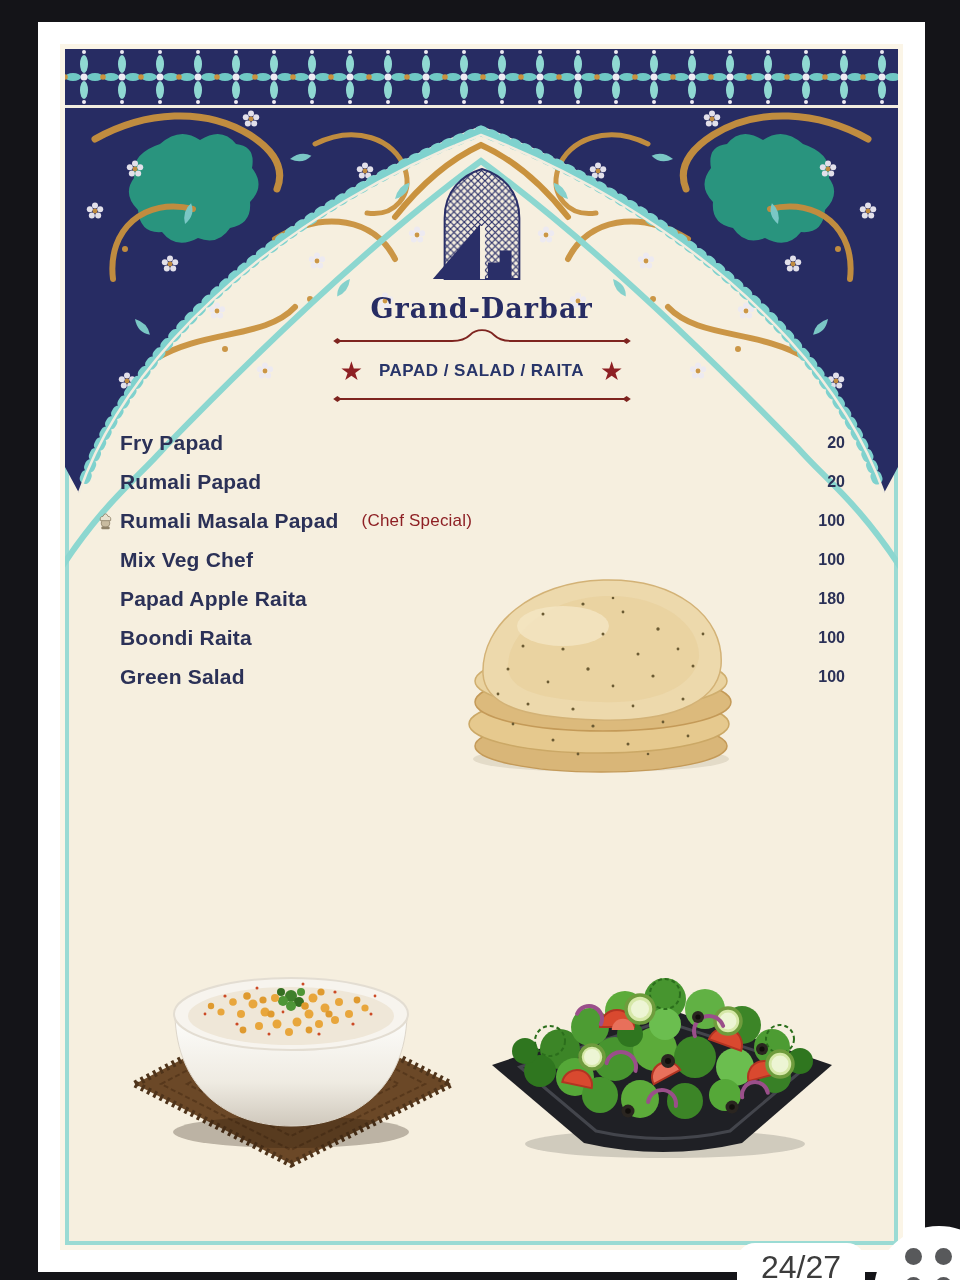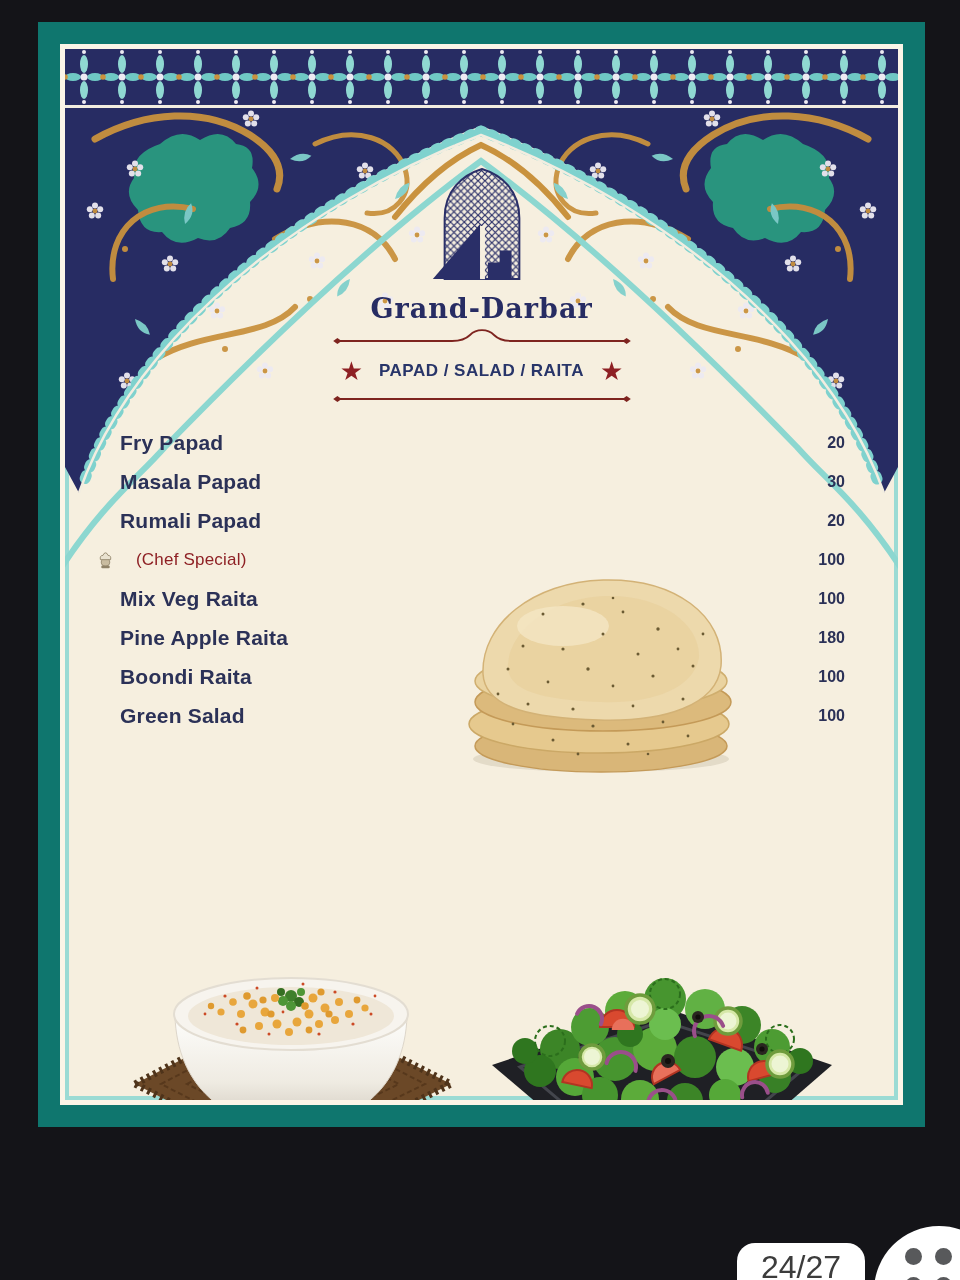--- a/index.html
+++ b/index.html
@@ -2,22 +2,22 @@
 <html><head>
 <meta charset="utf-8">
 <style>
   html,body{margin:0;padding:0;}
   body{
     width:960px;height:1280px;position:relative;overflow:hidden;
     background:#141418;
     font-family:"Liberation Sans", sans-serif;
   }
   .page{
-    position:absolute;left:38px;top:22px;width:887px;height:1105px;
-    background:#0f766e;padding:22px;box-sizing:border-box;
+    position:absolute;left:38px;top:22px;width:887px;height:1250px;
+    background:#ffffff;padding:22px;box-sizing:border-box;
   }
   .content{
     position:relative;width:100%;height:100%;
     background:#F6EFDF;border:5px solid #FBF5E7;box-sizing:border-box;
     box-shadow:inset 0 0 0 4px #9BDBD4, inset 0 0 0 6px #F6EFDF;
     overflow:hidden;
   }
   .hdr-svg{position:absolute;top:0;left:0;width:100%;height:540px;pointer-events:none;}
   .logo-wrap{position:absolute;top:118px;left:0;width:100%;text-align:center;}
   .logo-svg{width:124px;height:118px;display:inline-block;}
@@ -172,44 +172,41 @@
         <path d="M484,6 l7,-5 l7,5 l-7,5 Z" fill="#7E241F"></path>
       </svg>
     </div>
 
     <div class="menu-list">
       <div class="menu-row">
         <span class="item-name">Fry Papad</span>
         <span class="item-price">20</span>
       </div>
       <div class="menu-row">
-        <span class="item-name">Masala Papad</span>
-        <span class="item-price">30</span>
-      </div>
-      <div class="menu-row">
         <span class="item-name">Rumali Papad</span>
         <span class="item-price">20</span>
       </div>
       <div class="menu-row">
         <svg class="chef-ic" viewBox="0 0 20 20">
           <circle cx="10" cy="12" r="5" fill="#C9BCA0" stroke="#8F8268" stroke-width="1"></circle>
           <path d="M4,9 Q3,4 7,4 Q8,1 10,1 Q12,1 13,4 Q17,4 16,9 Z" fill="#E9E2D0" stroke="#8F8268" stroke-width="1"></path>
           <rect x="5" y="16" width="10" height="3" rx="1.5" fill="#8F8268"></rect>
         </svg>
         <span class="item-name">
+          <span>Rumali Masala Papad</span>
           <span class="item-note">(Chef Special)</span>
         </span>
         <span class="item-price">100</span>
       </div>
       <div class="menu-row">
-        <span class="item-name">Mix Veg Raita</span>
+        <span class="item-name">Mix Veg Chef</span>
         <span class="item-price">100</span>
       </div>
       <div class="menu-row">
-        <span class="item-name">Pine Apple Raita</span>
+        <span class="item-name">Papad Apple Raita</span>
         <span class="item-price">180</span>
       </div>
       <div class="menu-row">
         <span class="item-name">Boondi Raita</span>
         <span class="item-price">100</span>
       </div>
       <div class="menu-row">
         <span class="item-name">Green Salad</span>
         <span class="item-price">100</span>
       </div>

